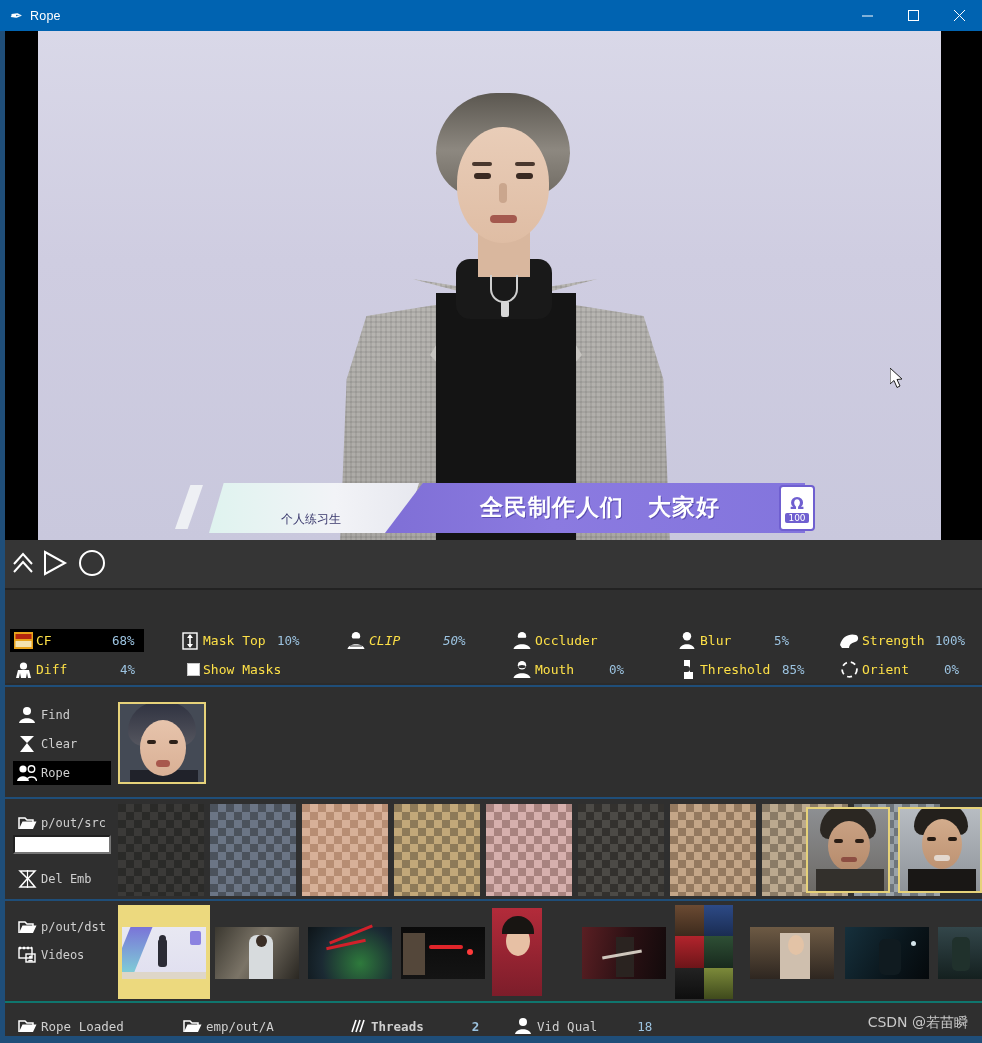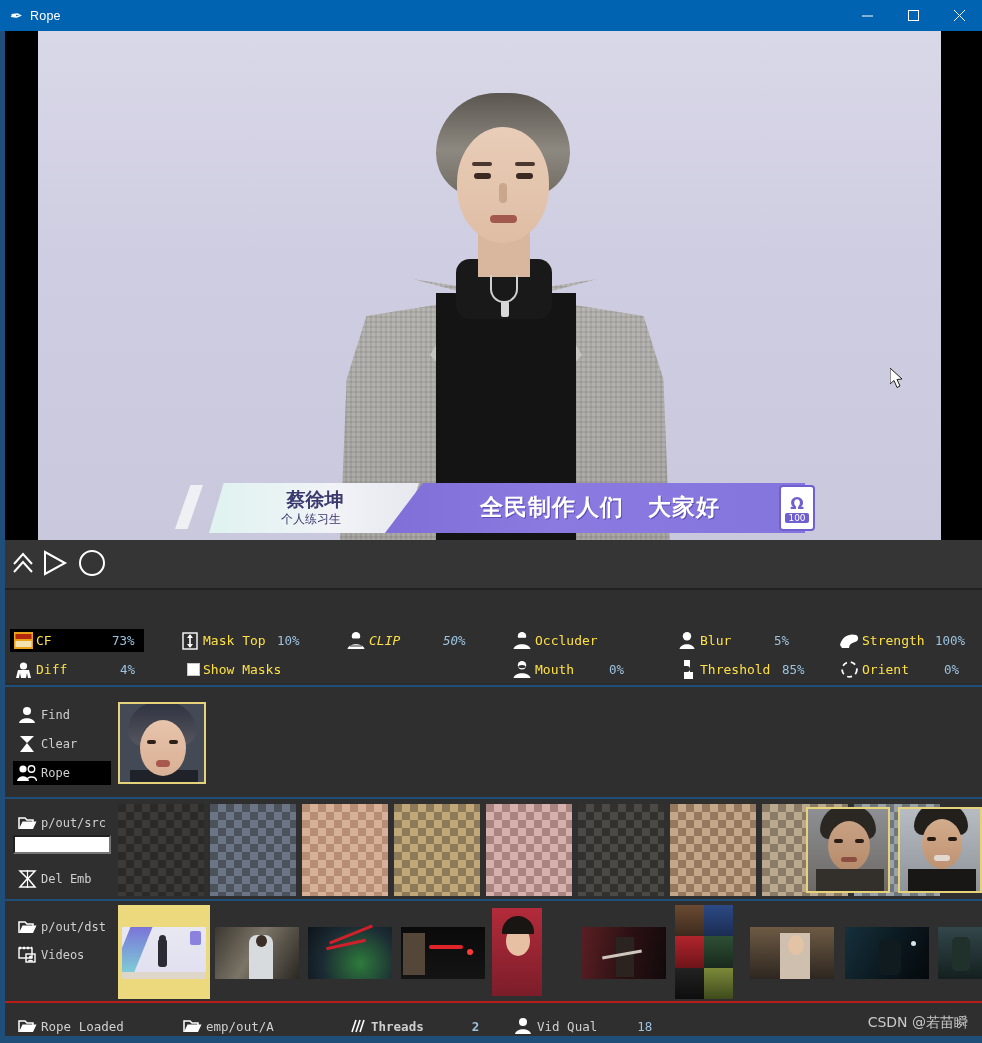--- a/index.html
+++ b/index.html
@@ -124,21 +124,21 @@
   .clearthumb{ position:absolute; top:3px; width:84px; height:86px; border:2px solid #e6d27a; overflow:hidden; }
 
   
   #panelC{ position:absolute; left:5px; top:868px; width:977px; height:102px; background:#2f2f2f;
     border-top:2px solid #1f4e79; }
   #dststrip{ position:absolute; left:113px; top:4px; width:864px; height:94px; }
   .vthumb{ position:absolute; top:0; height:94px; }
 
   
   #status{ position:absolute; left:5px; top:970px; width:977px; height:42px; background:#2f2f2f;
-    border-top:2px solid #b91c1c; }
+    border-top:2px solid #0f766e; }
   .stcell{ position:absolute; top:13px; height:20px; display:flex; align-items:center; }
   .stcell .ico{ width:28px; display:flex; justify-content:center; color:#fff; }
   .stcell .lbl{ color:#cfcfcf; font-size:12.5px; }
   .stcell .val{ color:#9cc3e0; font-size:12.5px; margin-left:18px; }
   #watermark{ position:absolute; right:14px; top:1014px; color:#c9c9c9; font-size:14px;
     font-family:"DejaVu Sans", sans-serif; }
   #bottomline{ position:absolute; left:0; top:1036px; width:982px; height:7px; background:#1f4e79; }
 </style>
 </head>
 <body>
@@ -185,21 +185,20 @@
       <div id="subj-eyeR"></div>
       <div id="subj-nose"></div>
       <div id="subj-mouth"></div>
       <div id="necklace"></div>
       <div id="pendant"></div>
 
       <div id="banner">
         <div id="ban-left"></div>
         <div id="ban-name-bg"></div>
         <div id="ban-main"></div>
-        <div id="ban-name">蔡徐坤</div>
         <div id="ban-sub">个人练习生</div>
         <div id="ban-text">全民制作人们　大家好</div>
         <div id="ban-logo">
           <div class="g">Ω</div>
           <div class="n">100</div>
         </div>
       </div>
 
       <div id="cursor">
         <svg width="16" height="22" viewBox="0 0 16 22">
@@ -233,21 +232,21 @@
 
     <div class="pcell psel" style="left:5px; top:39px; width:134px;">
       <span class="pico">
         <svg width="19" height="17" viewBox="0 0 19 17">
             <rect x="0" y="0" width="19" height="17" fill="#e8a31b"></rect>
             <rect x="1.5" y="2" width="16" height="5" fill="#b3260f"></rect>
             <rect x="1.5" y="9" width="16" height="6" fill="#f4e3b0"></rect>
           </svg>
       </span>
       <span class="plabel">CF</span>
-      <span class="pval" style="left:102px;">73%</span>
+      <span class="pval" style="left:102px;">68%</span>
     </div>
     <div class="pcell" style="left:5px; top:68px; width:134px;">
       <span class="pico">
         <svg width="19" height="18" viewBox="0 0 19 18">
             <circle cx="9.5" cy="5" r="3.6" fill="#fff"></circle>
             <path d="M4 9 h11 l2 8 h-3 l-1 -5 -1 5 h-5 l-1 -5 -1 5 h-3 z" fill="#fff"></path>
           </svg>
       </span>
       <span class="plabel">Diff</span>
       <span class="pval" style="left:110px;">4%</span>

